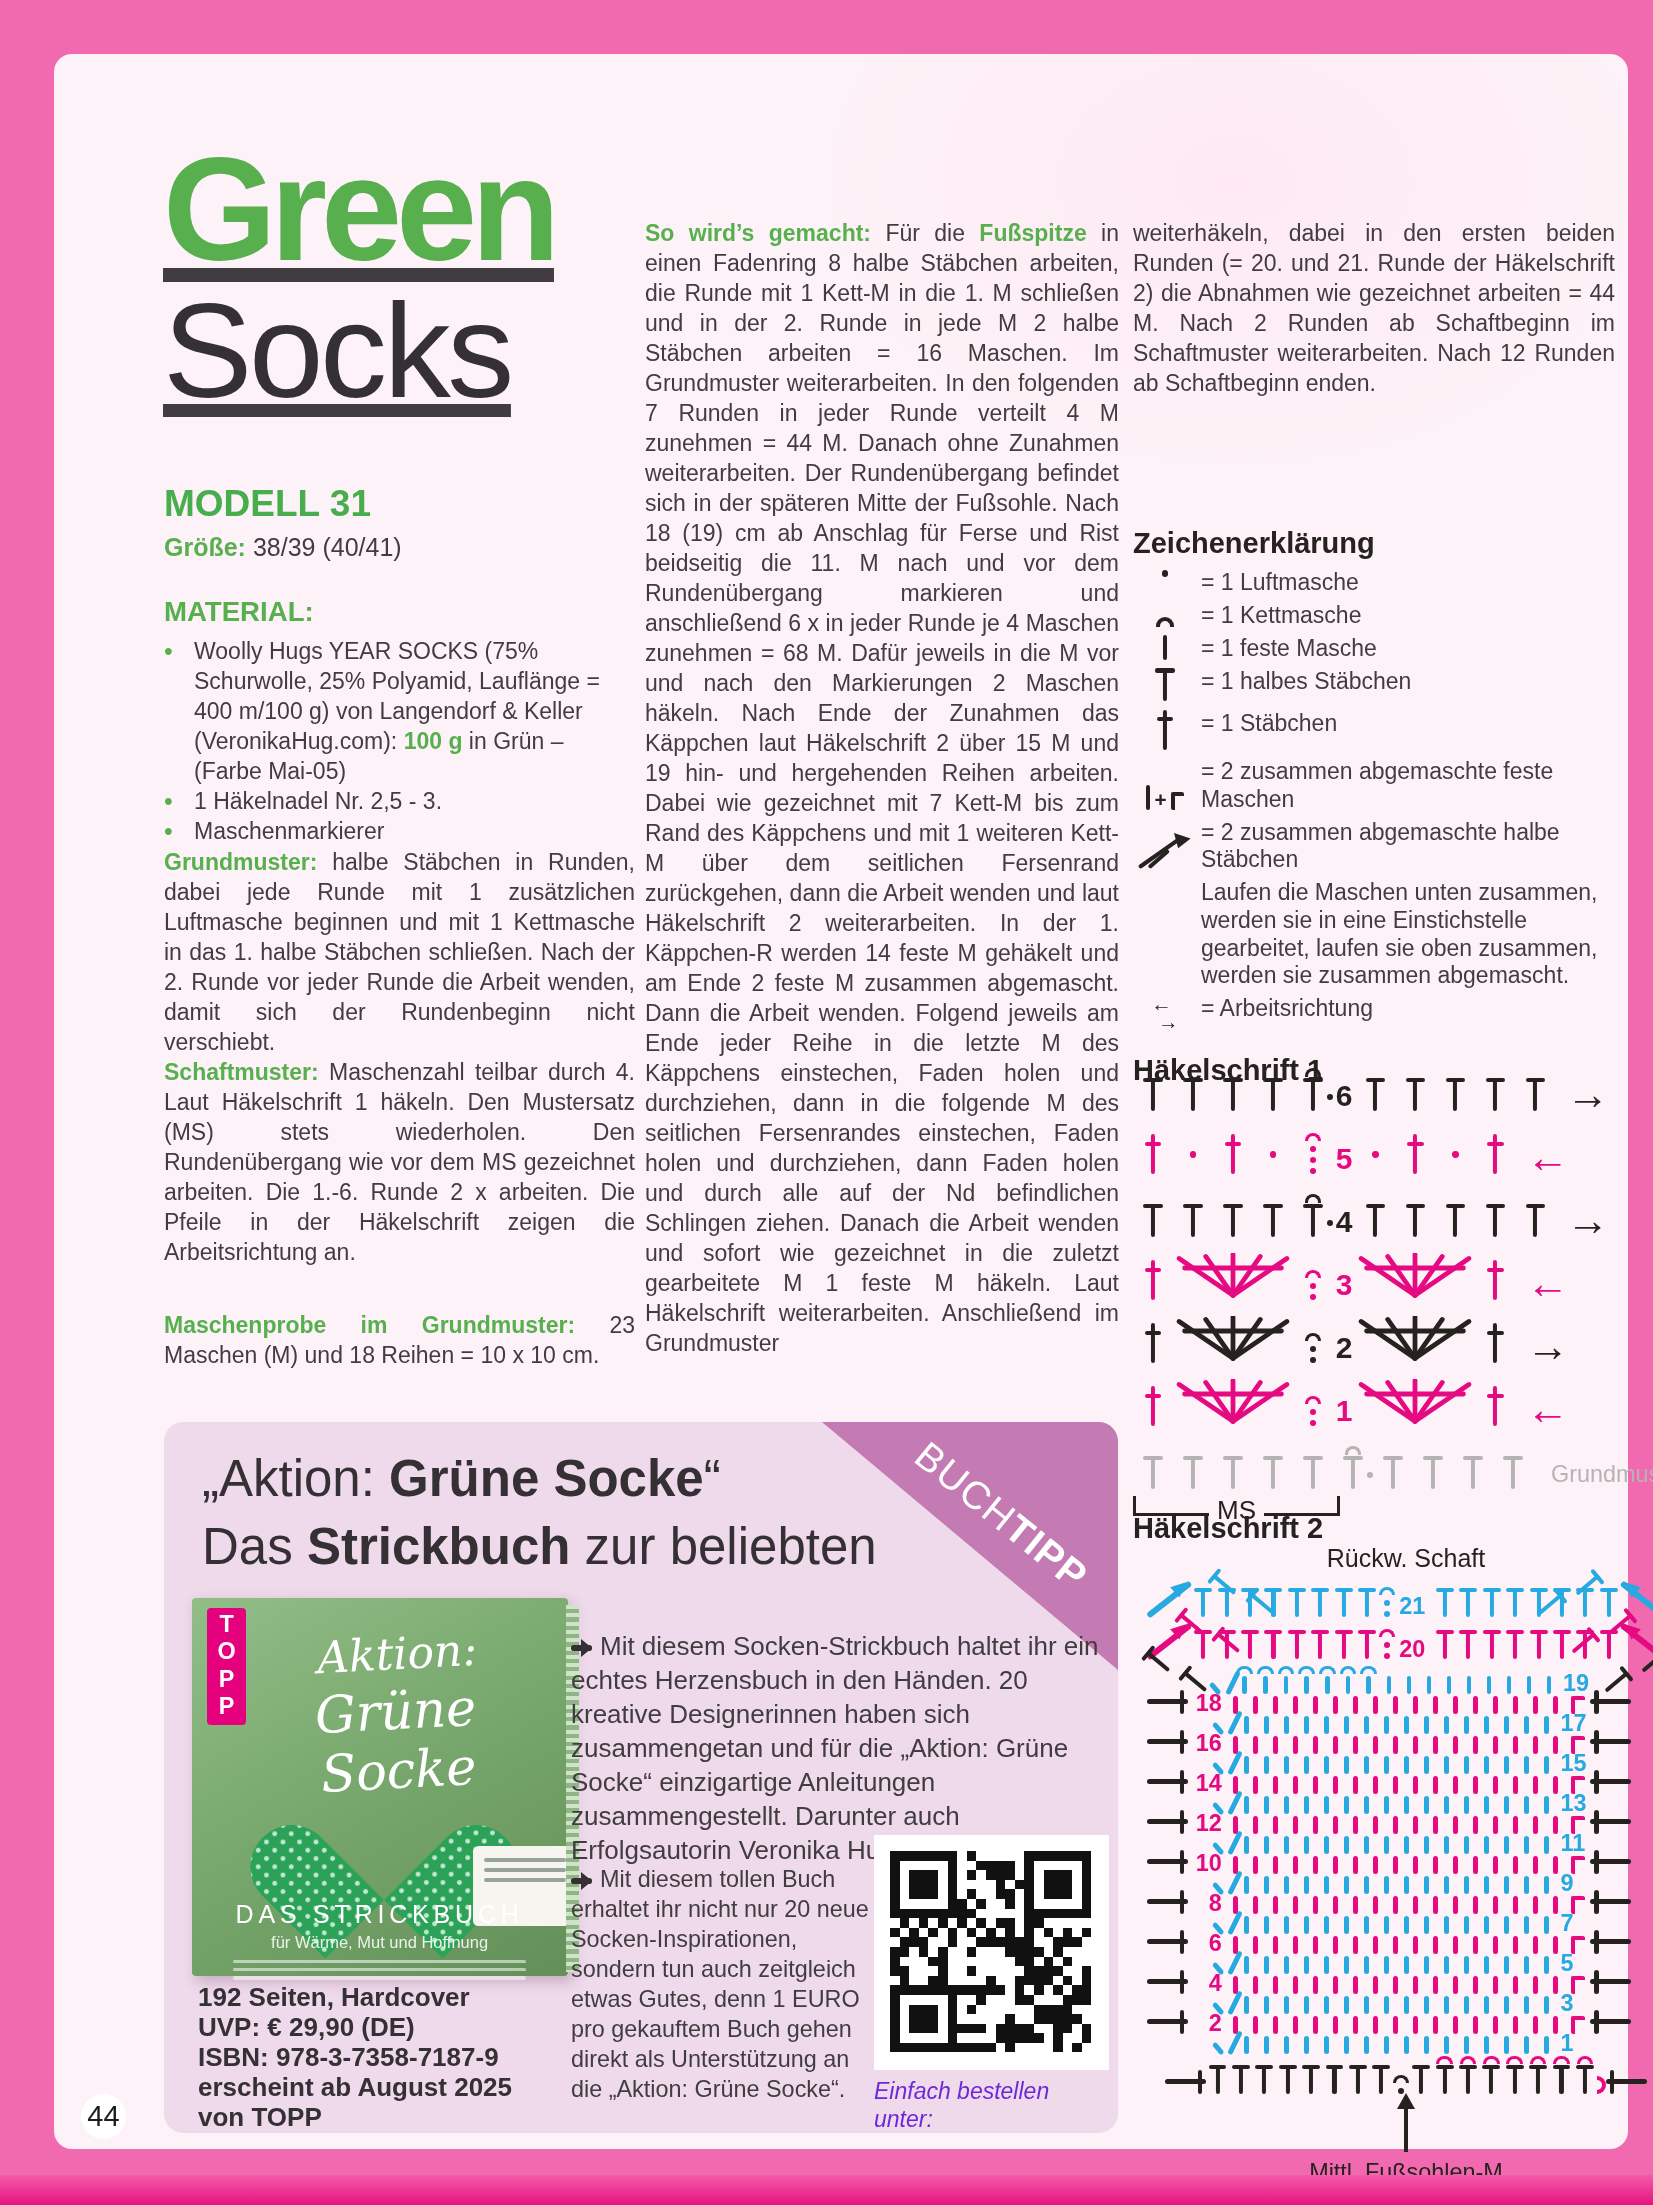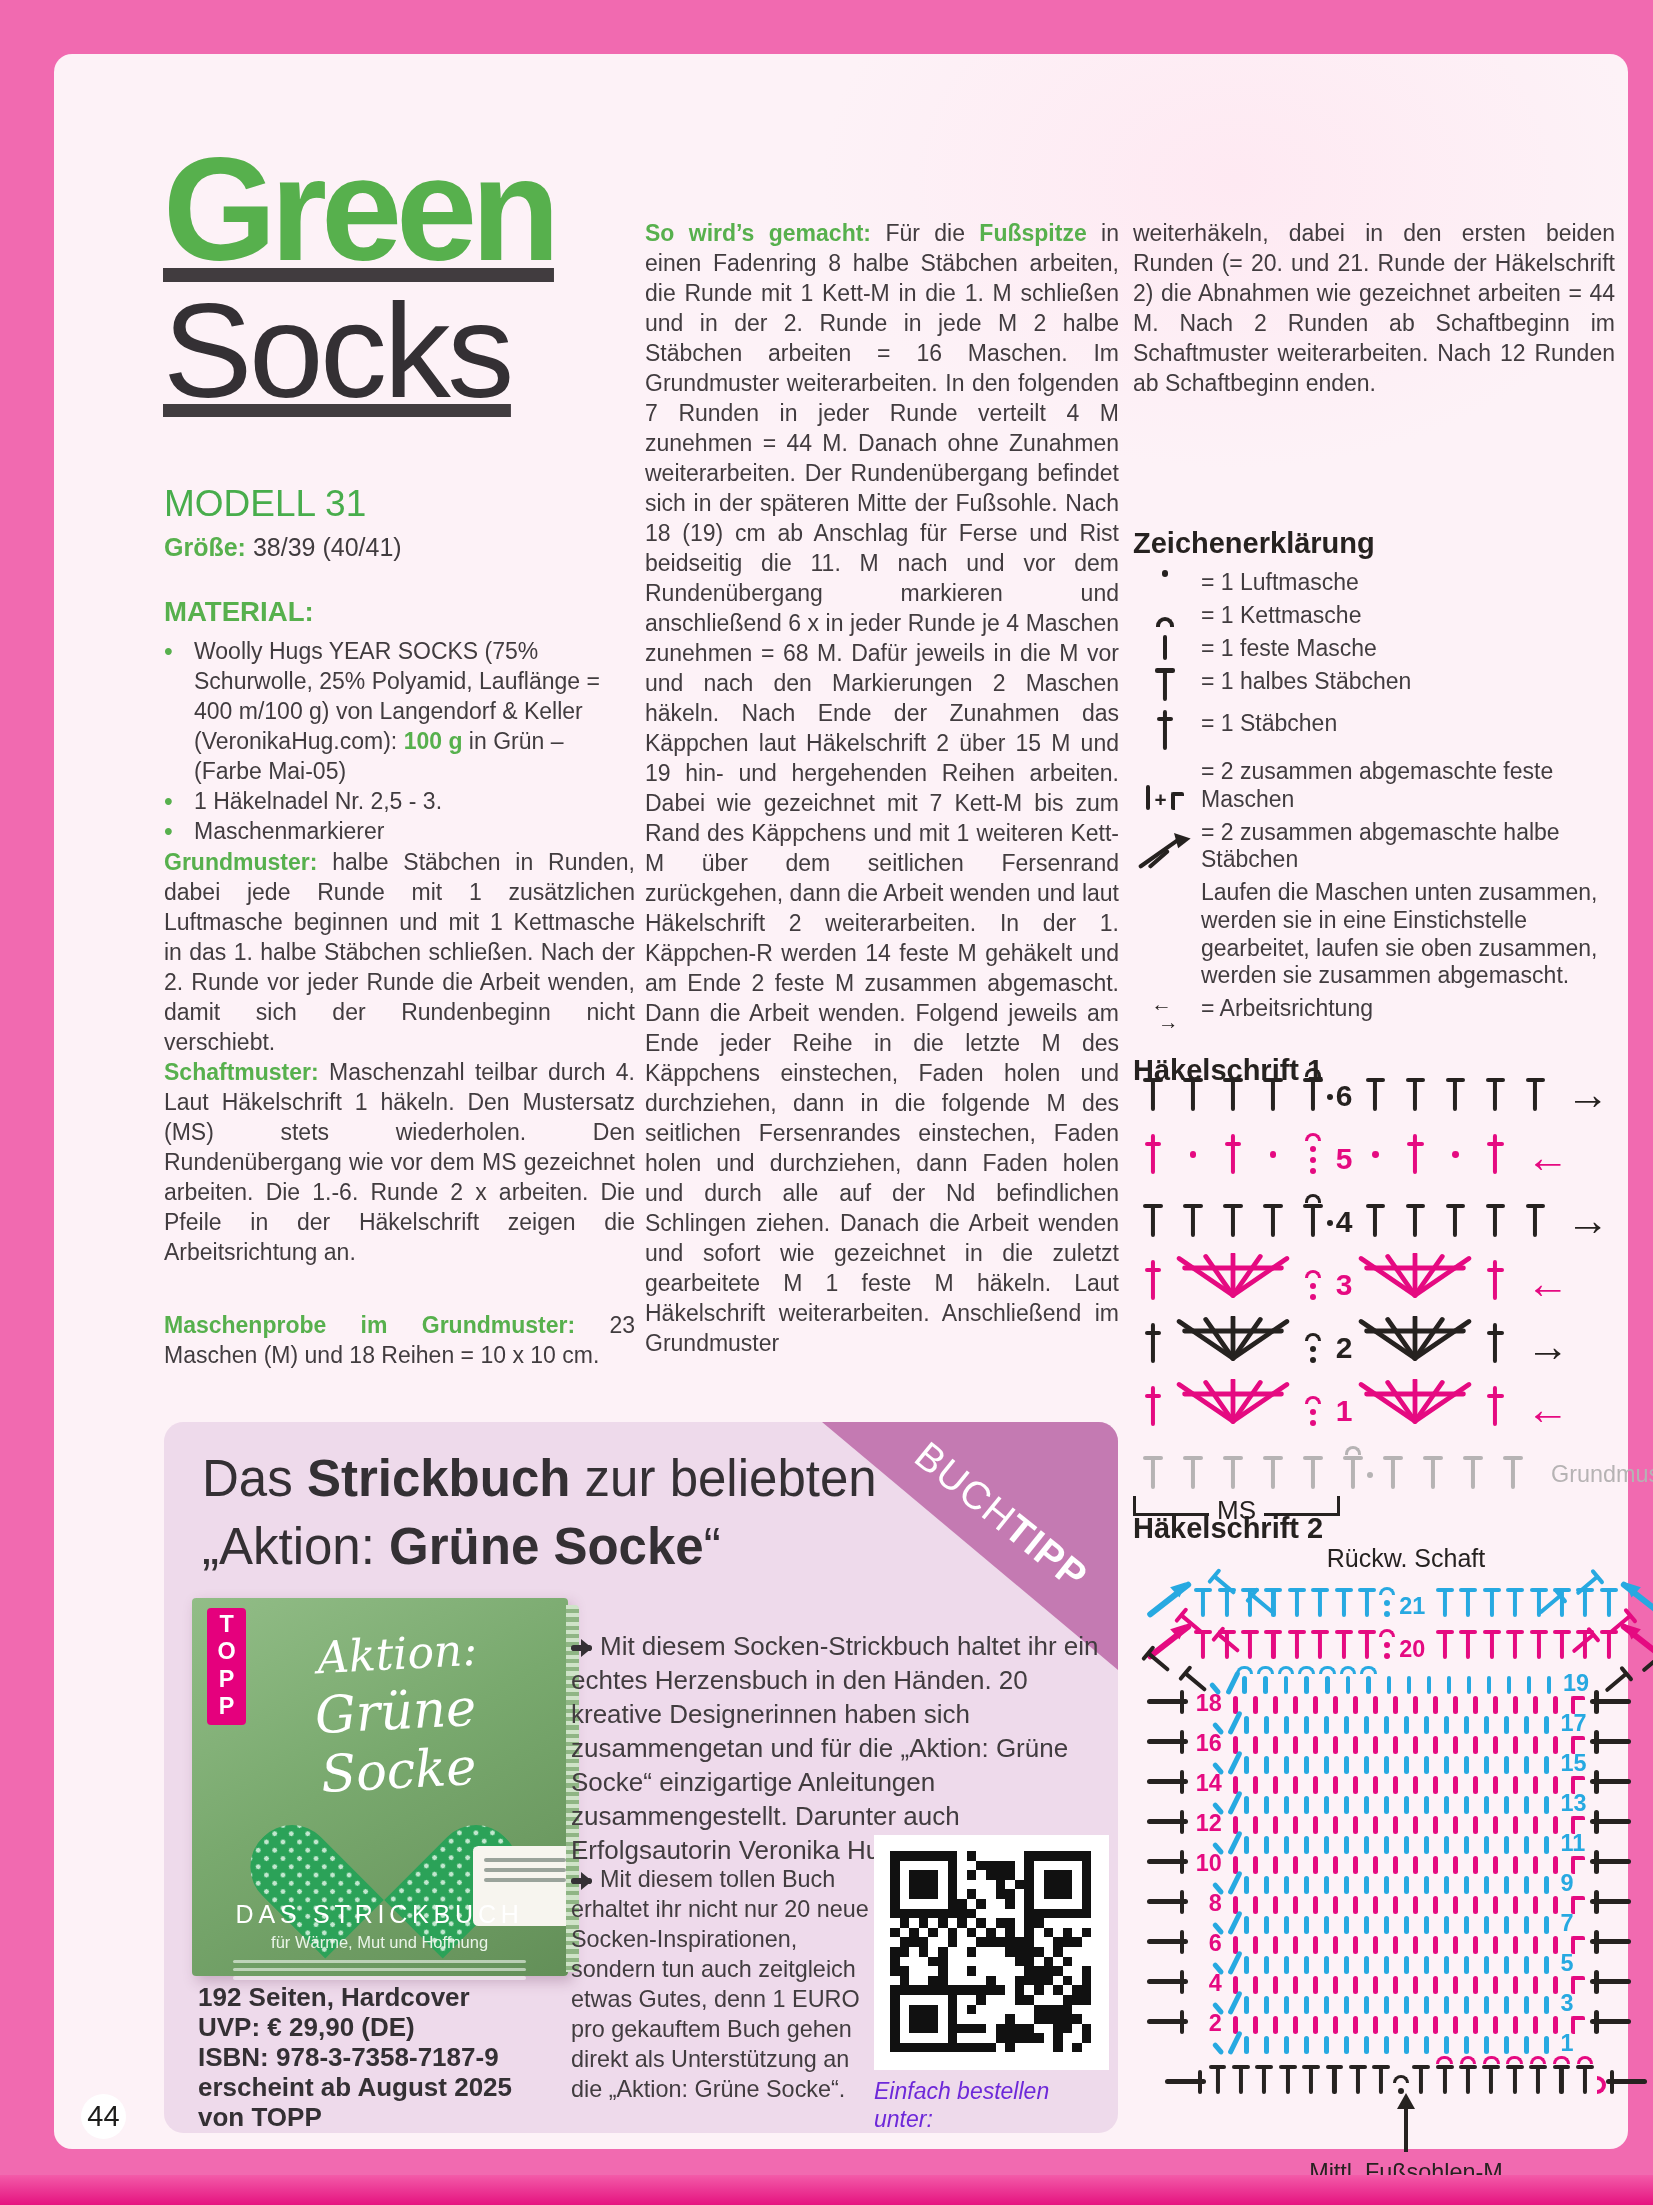--- a/index.html
+++ b/index.html
@@ -17,21 +17,21 @@
     background:radial-gradient(689px 482px at 75% 6%, #fee9f2 0%, rgba(254,233,242,0) 60%),#fdf2f7;}
   .bottom-strip{position:absolute;left:0;right:0;bottom:0;height:30px;
     background:linear-gradient(180deg,#f35ba9,#e5137f);}
   .page-badge{position:absolute;left:81px;top:2094px;width:45px;height:45px;border-radius:50%;
     background:#fff;display:flex;align-items:center;justify-content:center;
     font-size:29px;font-weight:normal;color:#1d1d1b;}
   
   .abs{position:absolute;}
   .title-green{font-size:146px;font-weight:bold;color:#57b04d;letter-spacing:-6.2px;line-height:130px;}
   .title-black{font-size:134px;font-weight:300;color:#343034;letter-spacing:-3.4px;line-height:130px;margin-top:11px;}
-  .model-head{font-size:37px;font-weight:normal;color:#48ad4c;}
+  .model-head{font-size:37px;font-weight:bold;color:#48ad4c;}
   .size-line{font-size:25px;margin-top:8.3px;}
   .lead{color:#57b04d;font-weight:bold;}
   .green{color:#57b04d;}
   .mat-head{font-size:27.6px;font-weight:bold;color:#57b04d;margin-bottom:8.3px;}
   .bodytxt{font-size:23px;line-height:30px;text-align:justify;}
   .bullet{display:flex;font-size:23px;line-height:30px;}
   .bullet .b{color:#57b04d;width:30px;flex:0 0 30px;font-size:25px;}
   .patterns p{margin:0;}
   
   .sec-head{font-size:29px;font-weight:bold;color:#262220;}
@@ -1200,22 +1200,22 @@
         <span class="s s-hdcS wingT" style="left: 511px; top: 103px; color: rgb(38, 34, 32); transform: rotate(50deg);"></span>
         <span class="s s-hdcS wingT" style="left: 52px; top: 123px; color: rgb(38, 34, 32); transform: rotate(-50deg);"></span>
         <span class="s s-hdcS wingT" style="left: 474px; top: 123px; color: rgb(38, 34, 32); transform: rotate(50deg);"></span>
       </div>
 
     <div class="book-box">
       <div class="banner">
         <span class="banner-text"><span>BUCH</span><b>TIPP</b></span>
       </div>
       <div class="bb-h">
+        <div><span>„Aktion: </span><b>Grüne Socke</b><span>“</span></div>
         <div><span>Das </span><b>Strickbuch</b><span> zur beliebten</span></div>
-        <div><span>„Aktion: </span><b>Grüne Socke</b><span>“</span></div>
       </div>
       <div class="cover">
         <div class="topp">TOPP</div>
         <div class="script1">Aktion:</div>
         <div class="script2">Grüne Socke</div>
         <div class="heart"></div>
         <div class="sticker">
             <i></i>
             <i></i>
             <i></i>

